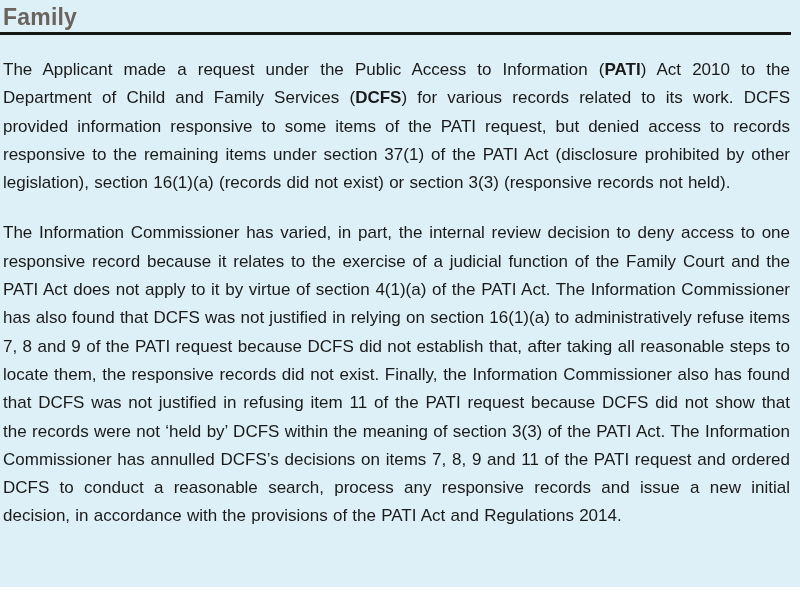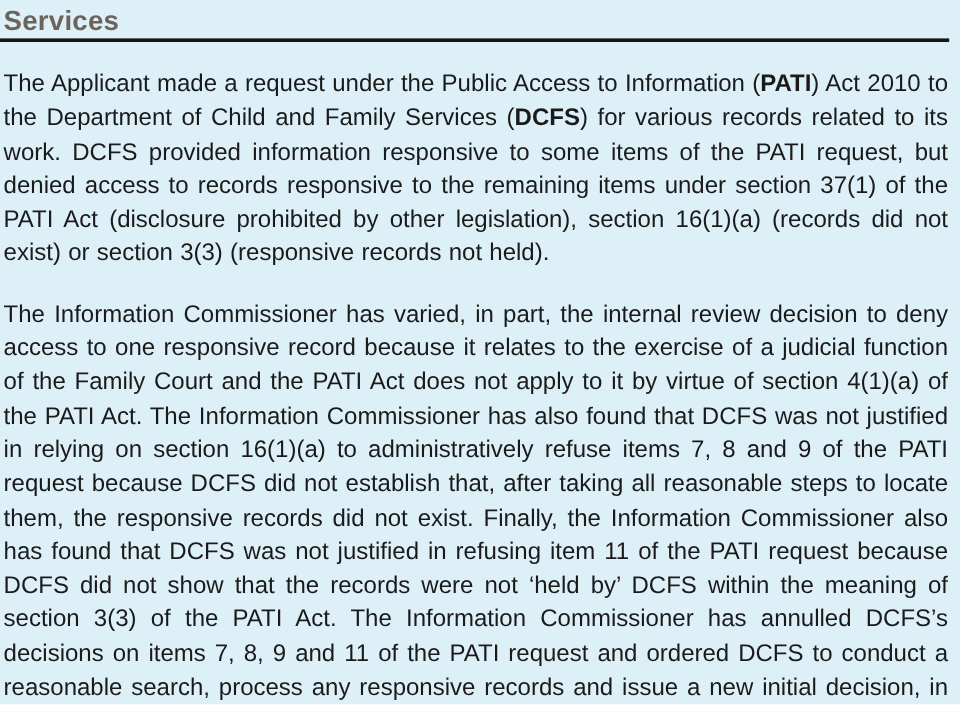--- a/index.html
+++ b/index.html
@@ -39,37 +39,37 @@
     background: var(--rule);
     margin: 1px 9px 0 0;
   }
   .body-text {
     padding: 0 10px 0 3px;
     color: var(--text);
   }
   .para {
     margin: 0;
     padding: 0;
-    font-size: 20px;
+    font-size: 17px;
     line-height: 28.3px;
     text-align: justify;
     word-spacing: 0.5px;
   }
   .para:first-child { margin-top: 21px; }
   .para + .para { margin-top: 22px; }
   .bold { font-weight: bold; }
   .bottom-strip {
     height: 6px;
     background: var(--strip);
   }
 </style>
 </head>
 <body>
 
 <div class="page">
-  <h1 class="heading">Services</h1>
+  <h1 class="heading">Family</h1>
   <div class="rule"></div>
   <div class="body-text">
       <p class="para"><span>The Applicant made a request under the Public Access to Information (</span><span class="bold">PATI</span><span>) Act 2010 to the Department of Child and Family Services (</span><span class="bold">DCFS</span><span>) for various records related to its work. DCFS provided information responsive to some items of the PATI request, but denied access to records responsive to the remaining items under section 37(1) of the PATI Act (disclosure prohibited by other legislation), section 16(1)(a) (records did not exist) or section 3(3) (responsive records not held).</span></p>
       <p class="para"><span>The Information Commissioner has varied, in part, the internal review decision to deny access to one responsive record because it relates to the exercise of a judicial function of the Family Court and the PATI Act does not apply to it by virtue of section 4(1)(a) of the PATI Act. The Information Commissioner has also found that DCFS was not justified in relying on section 16(1)(a) to administratively refuse items 7, 8 and 9 of the PATI request because DCFS did not establish that, after taking all reasonable steps to locate them, the responsive records did not exist. Finally, the Information Commissioner also has found that DCFS was not justified in refusing item 11 of the PATI request because DCFS did not show that the records were not ‘held by’ DCFS within the meaning of section 3(3) of the PATI Act. The Information Commissioner has annulled DCFS’s decisions on items 7, 8, 9 and 11 of the PATI request and ordered DCFS to conduct a reasonable search, process any responsive records and issue a new initial decision, in accordance with the provisions of the PATI Act and Regulations 2014.</span></p>
     </div>
 </div>
 <div class="bottom-strip"></div>
 
 </body></html>

